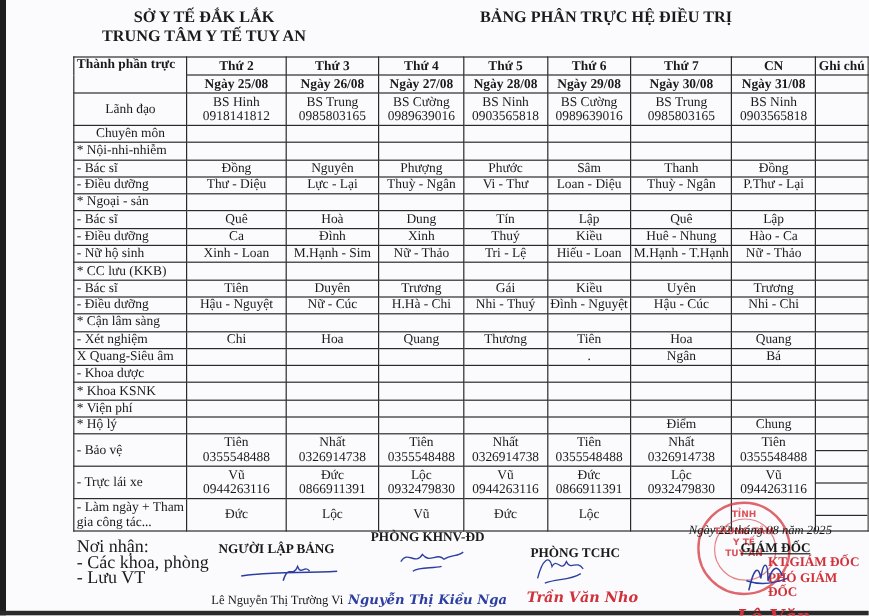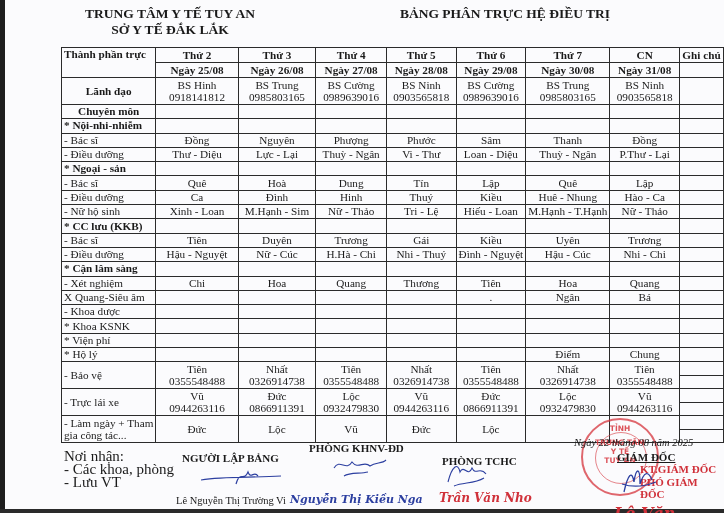--- a/index.html
+++ b/index.html
@@ -16,21 +16,21 @@
 
   table.roster {
     position:absolute; left:61px; top:47px; border-collapse:collapse;
     font-size:11.2px; table-layout:fixed;
   }
   table.roster td {
     border:1px solid #2b2b2b; padding:0 2px; height:13.3px; line-height:13px;
     text-align:center; white-space:nowrap; overflow:hidden;
   }
   table.roster td.lab { text-align:left;margin-top:19px; }
-  table.roster td.sect { font-weight:bold; }
+  table.roster td.sect { font-weight:normal; }
   table.roster tr.hdr td { font-weight:bold; height:14px; }
   table.roster td.two { height:26px; line-height:12px; }
   .note-stack { display:flex; flex-direction:column; height:100%; }
   .note-stack div { flex:1; border-bottom:1px solid #2b2b2b; }
   .note-stack div:last-child { border-bottom:none; }
 
   .footer { position:absolute; top:440px; left:0; width:724px; height:70px; }
   .recv { position:absolute; left:64px; top:10px; font-size:15px; line-height:13px; }
   .sig-title { position:absolute; font-weight:bold; font-size:11px; }
   .sig-name { position:absolute; font-size:10.5px; }
@@ -48,22 +48,22 @@
   .date-line { position:absolute; left:574px; top:437px; font-style:italic; font-size:10.5px; }
   .scribble { position:absolute; }
 </style>
 </head>
 <body>
 
 <div class="left-edge"></div>
 <div class="bottom-edge"></div>
 
 <div class="org">
+  <div>SỞ Y TẾ ĐẮK LẮK</div>
   <div>TRUNG TÂM Y TẾ TUY AN</div>
-  <div>SỞ Y TẾ ĐẮK LẮK</div>
 </div>
 <div class="title">
   <div>BẢNG PHÂN TRỰC HỆ ĐIỀU TRỊ</div>
 </div>
 
 <table class="roster">
   <colgroup>
     <col style="width:93px">
       <col style="width:83px">
       <col style="width:78px">
@@ -191,21 +191,21 @@
         <td>Tín</td>
         <td>Lập</td>
         <td>Quê</td>
         <td>Lập</td>
         <td></td>
       </tr>
       <tr>
         <td class="lab">- Điều dưỡng</td>
         <td>Ca</td>
         <td>Đình</td>
-        <td>Hinh</td>
+        <td>Xinh</td>
         <td>Thuý</td>
         <td>Kiều</td>
         <td>Huê - Nhung</td>
         <td>Hào - Ca</td>
         <td></td>
       </tr>
       <tr>
         <td class="lab">- Nữ hộ sinh</td>
         <td>Xinh - Loan</td>
         <td>M.Hạnh - Sim</td>

